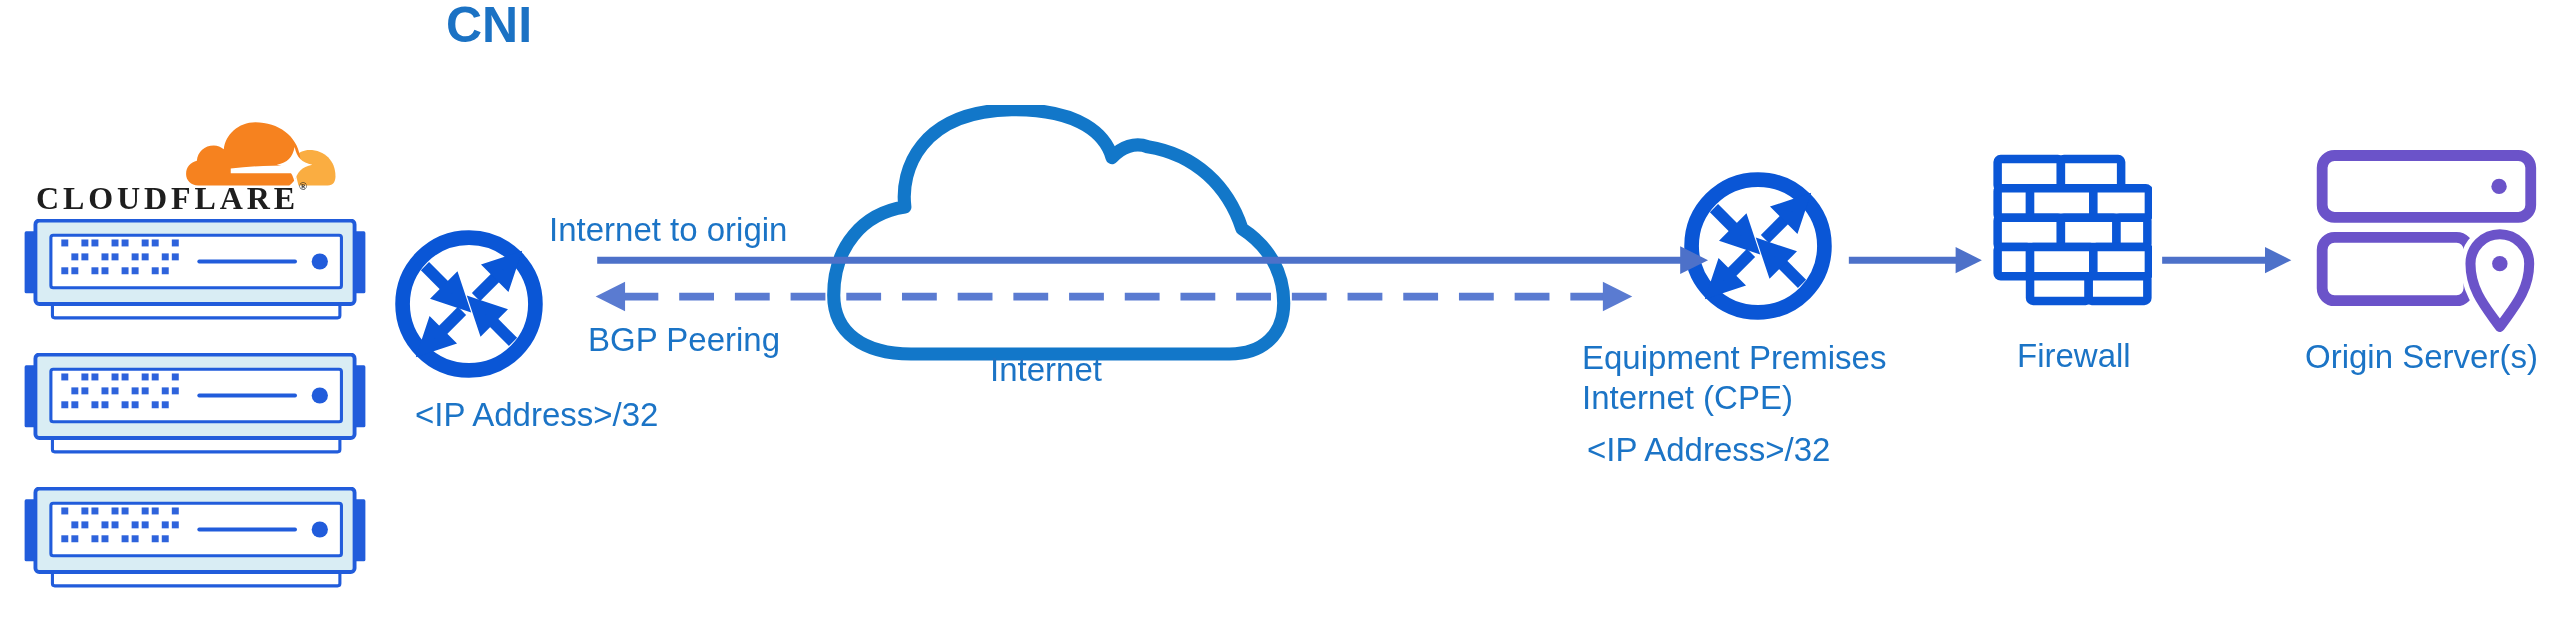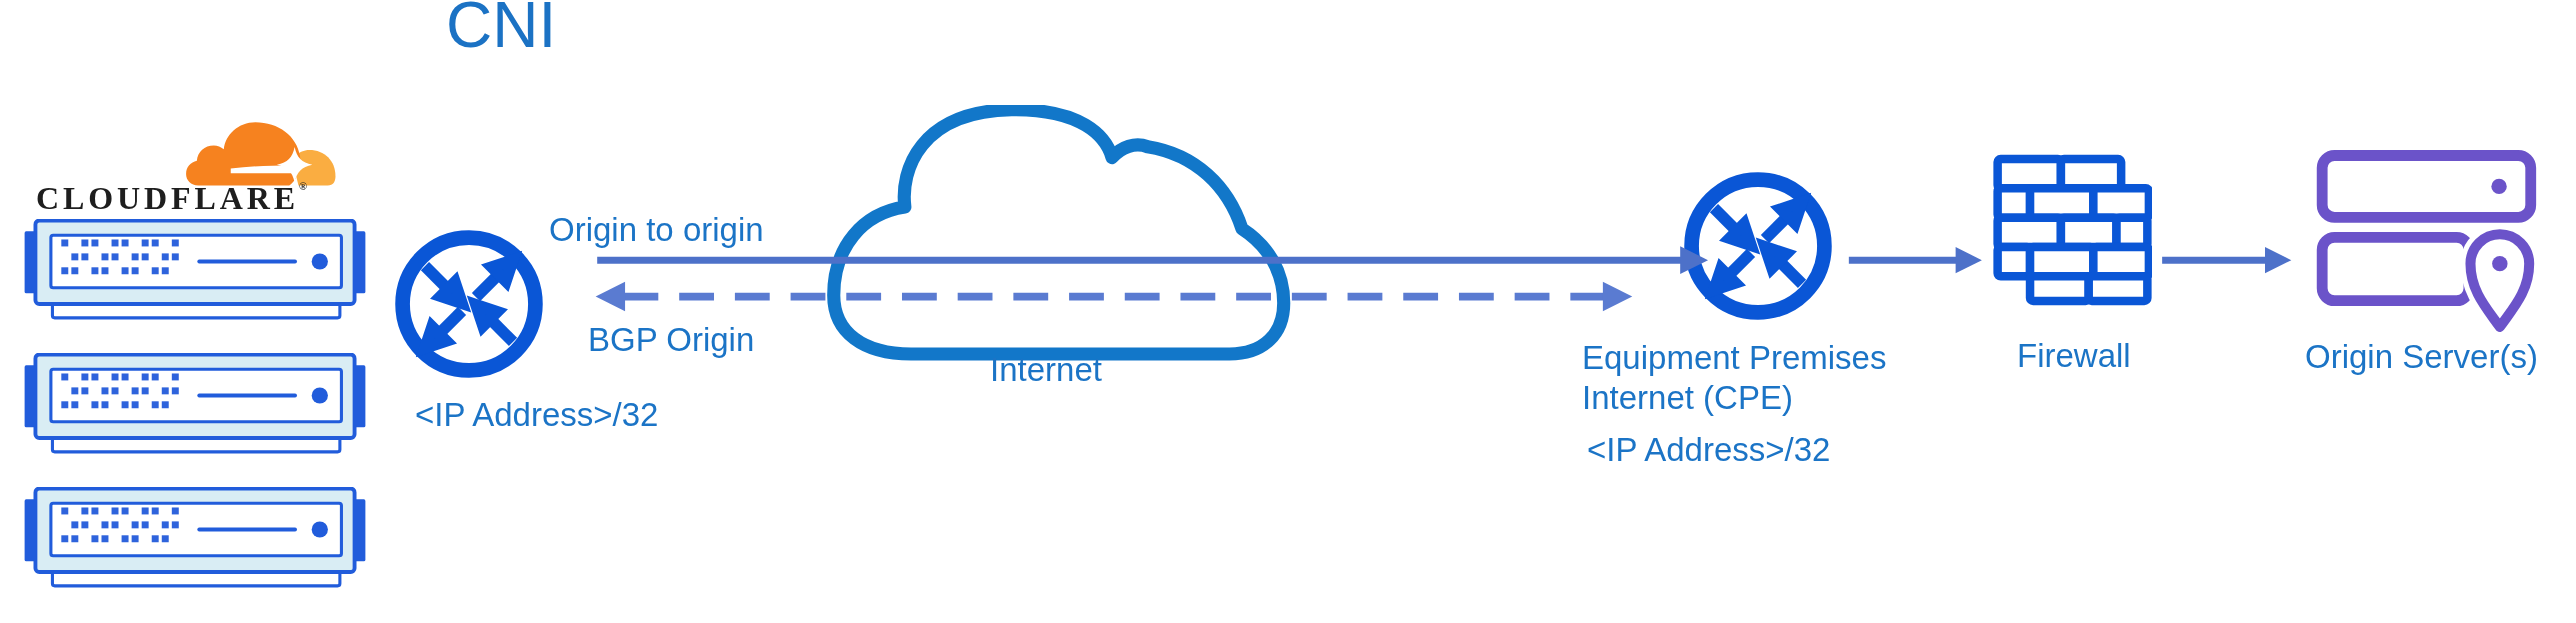--- a/index.html
+++ b/index.html
@@ -15,22 +15,22 @@
     position:absolute;
     color:#1B74C6;
     font-size:33px;
     line-height:40px;
     white-space:nowrap;
     font-weight:500;
   }
   .title{
     position:absolute;
     color:#1B72C4;
-    font-size:64px;
-    font-weight:400;
+    font-size:50px;
+    font-weight:700;
     line-height:50px;
     white-space:nowrap;
   }
   .wordmark{
     position:absolute;
     left:36px;top:180px;
     color:#1E1E1E;
     font-family:Liberation Serif, serif;
     font-weight:800;
     font-size:32px;
@@ -190,17 +190,17 @@
       <line x1="2390" y1="336" x2="2534" y2="336" stroke="#4D71C9" stroke-width="9"></line>
       <polygon points="2562,336 2528,319 2528,353" fill="#4D71C9"></polygon>
     </g>
 
     <g>
       <line x1="2795" y1="336" x2="2934" y2="336" stroke="#4D71C9" stroke-width="9"></line>
       <polygon points="2962,336 2928,319 2928,353" fill="#4D71C9"></polygon>
     </g>
   </svg>
 
-  <div class="label" style="left:549px;top:210px;">Origin to origin</div>
-  <div class="label" style="left:588px;top:320px;">BGP Origin</div>
+  <div class="label" style="left:549px;top:210px;">Internet to origin</div>
+  <div class="label" style="left:588px;top:320px;">BGP Peering</div>
 
 </div>
 
 
 </body></html>

